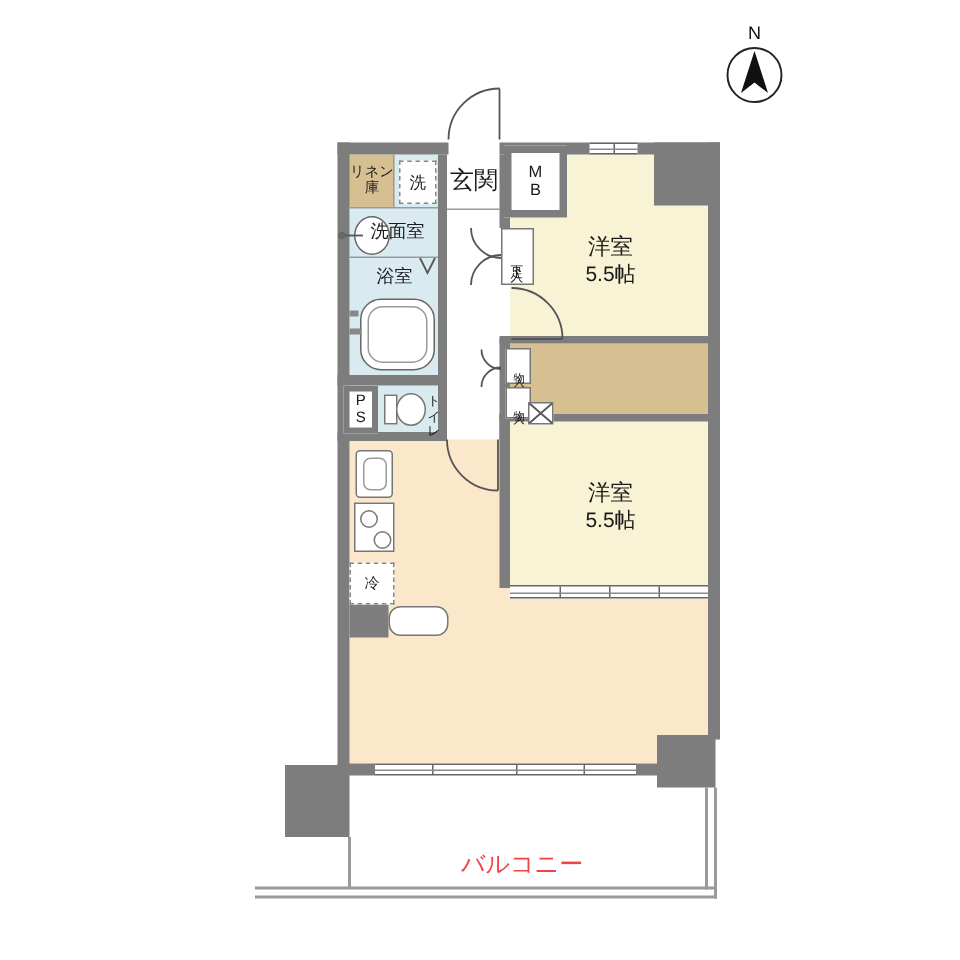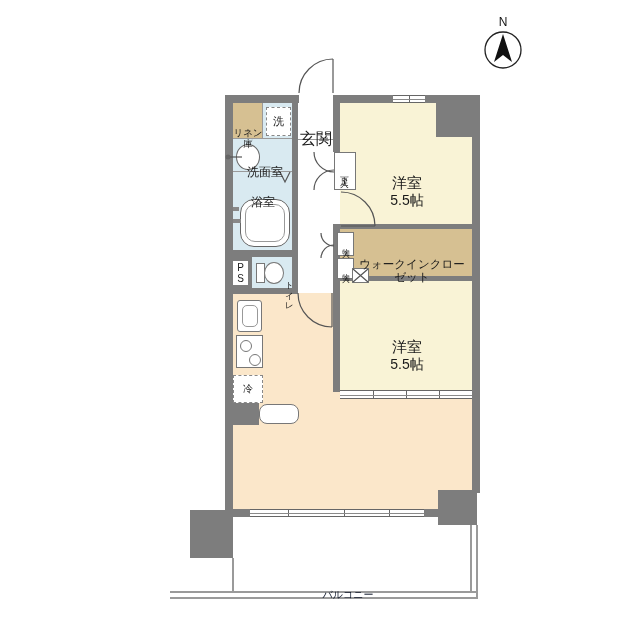--- a/index.html
+++ b/index.html
@@ -9,21 +9,21 @@
   .room{position:absolute;}
   .wall{position:absolute;background:var(--wall);}
   .tline{position:absolute;background:#9a9a9a;}
   .box{position:absolute;background:#fff;border:1px solid #777;box-sizing:border-box;
        display:flex;align-items:center;justify-content:center;}
   .dash{border:1.5px dashed #888;}
   .win{position:absolute;background:#fff;border-top:1.5px solid #666;border-bottom:1.5px solid #666;box-sizing:border-box;}
   .win::after{content:"";position:absolute;left:0;right:0;top:50%;border-top:1px solid #8a8a8a;}
   .win .tick{position:absolute;top:0;bottom:0;width:1px;background:#666;}
   .lbl{position:absolute;display:flex;flex-direction:column;align-items:center;justify-content:center;
-       text-align:center;line-height:1.15;white-space:nowrap;margin-top:18px;}
+       text-align:center;line-height:1.15;white-space:nowrap;}
   .wrap{white-space:normal;}
   .vtext{writing-mode:vertical-rl;text-orientation:upright;letter-spacing:1px;white-space:nowrap;}
   .stack{word-break:break-all;white-space:normal;text-align:center;line-height:1.1;}
   svg{position:absolute;left:0;top:0;}
   .watermark{position:absolute;left:208px;top:294px;width:250px;height:52px;
        font-size:42px;letter-spacing:10px;color:#c7c7c7;opacity:.5;pointer-events:none;
        display:flex;align-items:center;}
 </style>
 </head>
 <body>
@@ -71,20 +71,23 @@
     <div class="tick" style="left:25%;"></div>
       <div class="tick" style="left:50%;"></div>
       <div class="tick" style="left:75%;"></div>
   </div>
   <div class="win" style="left:250px;top:509px;width:174px;height:8px;">
     <div class="tick" style="left:22%;"></div>
       <div class="tick" style="left:54%;"></div>
       <div class="tick" style="left:80%;"></div>
   </div>
 
+  <div class="box" style="left:336px;top:97px;width:42px;height:48px;border:5px solid var(--wall);">
+    <div class="stack" style="width:14px;font-size:11px;">MB</div>
+  </div>
   <div class="box" style="left:334px;top:152px;width:22px;height:38px;">
     <div class="vtext" style="font-size:8.5px;">下足入</div>
   </div>
   <div class="box" style="left:229px;top:257px;width:23px;height:32px;border:4px solid var(--wall);">
     <div class="stack" style="width:11px;font-size:10px;">PS</div>
   </div>
   <div class="box" style="left:337px;top:232px;width:17px;height:24px;">
     <div class="vtext" style="font-size:7.5px;">物入</div>
   </div>
   <div class="box" style="left:337px;top:258px;width:17px;height:21px;">
@@ -152,26 +155,25 @@
   <div class="lbl wrap" style="left:233px;top:105px;width:30px;height:32px;font-size:9.5px;">リネン庫</div>
   <div class="lbl" style="left:298px;top:113px;width:36px;height:16px;font-size:16px;">玄関</div>
   <div class="lbl" style="left:240px;top:147px;width:50px;height:16px;font-size:12px;">洗面室</div>
   <div class="lbl" style="left:246px;top:177px;width:34px;height:15px;font-size:12px;">浴室</div>
 
   <div class="lbl" style="left:371px;top:152px;width:72px;height:42px;">
     <div style="font-size:15px;">洋室</div>
     <div style="font-size:14px;">5.5帖</div>
   </div>
 
-  <div class="lbl wrap" style="left:357px;top:235px;width:110px;height:36px;font-size:11.5px;">ウォークインクローゼット</div>
 
   <div class="lbl" style="left:371px;top:316px;width:72px;height:42px;">
     <div style="font-size:15px;">洋室</div>
     <div style="font-size:14px;">5.5帖</div>
   </div>
 
   <div class="lbl vtext" style="left:283px;top:259px;width:12px;height:29px;font-size:8.5px;">トイレ</div>
 
 
-  <div class="lbl" style="left:298px;top:569px;width:100px;height:16px;font-size:10px;color:#0f172a;">バルコニー</div>
+  <div class="lbl" style="left:298px;top:569px;width:100px;height:16px;font-size:16px;color:#ef4444;">バルコニー</div>
 
 
 </div>
 
 </body></html>

